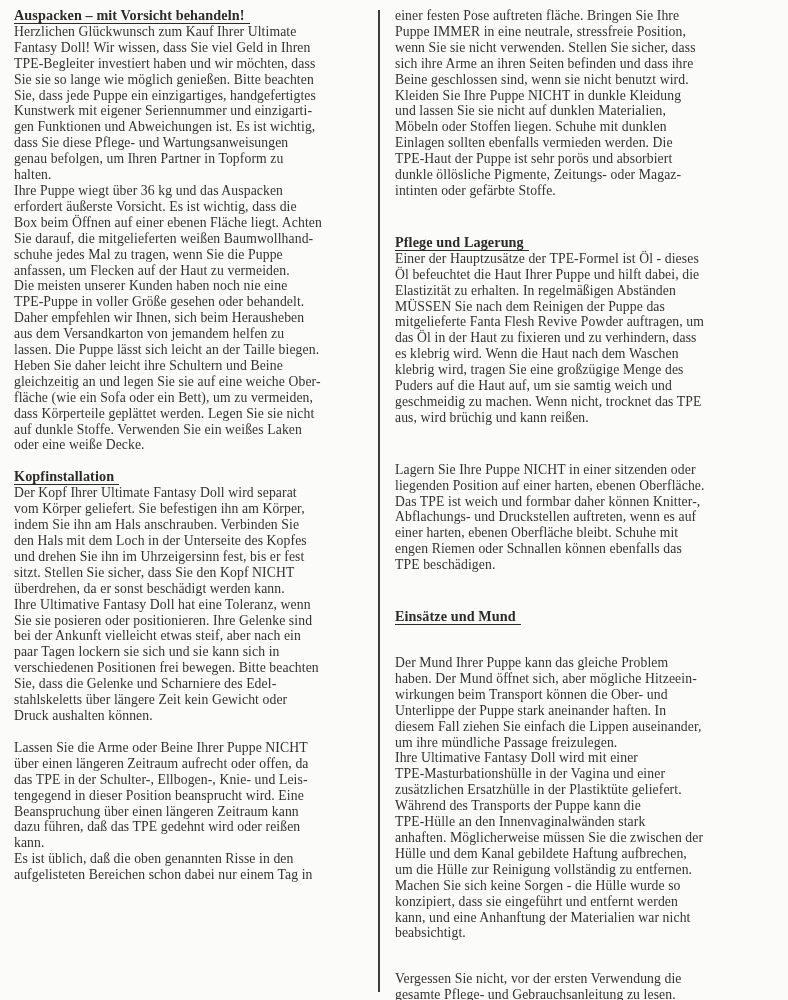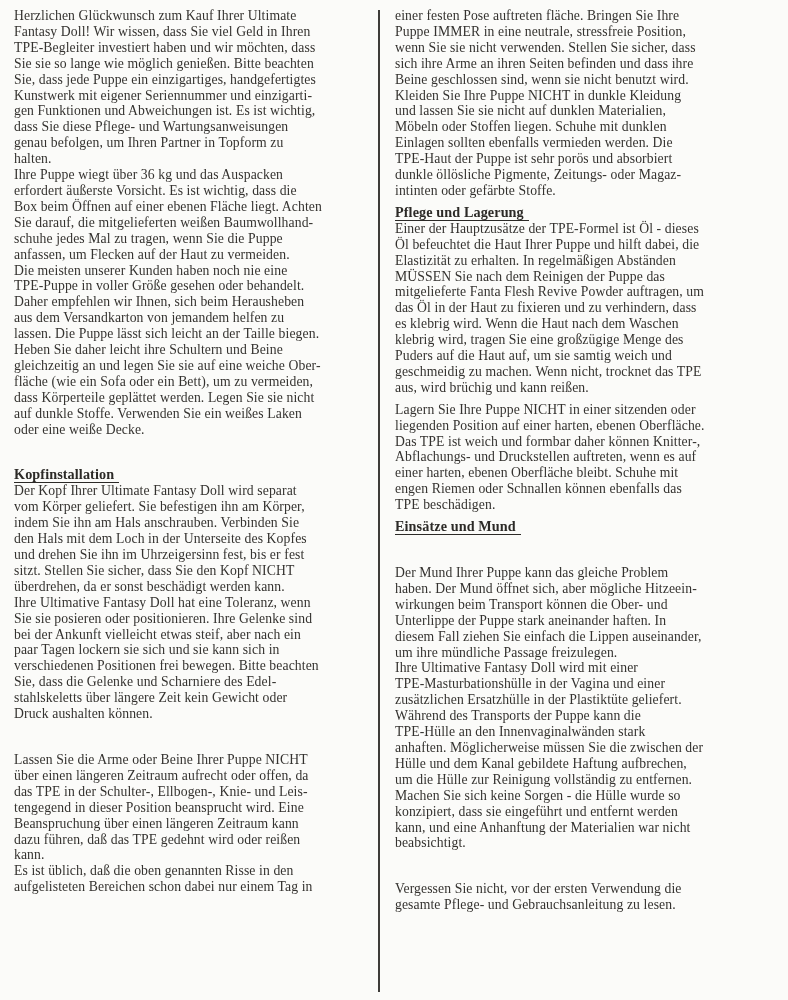--- a/index.html
+++ b/index.html
@@ -42,30 +42,31 @@
   .hd {
     margin: 0;
     font-size: 14.2px;
     font-weight: bold;
     color: #2c2a27;
   }
   .hd .hd-text {
     border-bottom: 1.6px solid #2c2a27;
     padding-right: 5px;
   }
-  .gap-s { margin-top: 30px; }
-  .gap-m { margin-top: 6px; }
+  .gap-s { margin-top: 16px; }
+  .gap-m { margin-top: 36px; }
   .gap-l { margin-top: 30px; }
 </style>
 </head>
 <body>
 
 <div class="page">
 
   <div class="col-left">
+    <h2 class="hd"><span class="hd-text">Auspacken – mit Vorsicht behandeln!</span></h2>
     <p class="para">Herzlichen Glückwunsch zum Kauf Ihrer Ultimate
 Fantasy Doll! Wir wissen, dass Sie viel Geld in Ihren
 TPE-Begleiter investiert haben und wir möchten, dass
 Sie sie so lange wie möglich genießen. Bitte beachten
 Sie, dass jede Puppe ein einzigartiges, handgefertigtes
 Kunstwerk mit eigener Seriennummer und einzigarti-
 gen Funktionen und Abweichungen ist. Es ist wichtig,
 dass Sie diese Pflege- und Wartungsanweisungen
 genau befolgen, um Ihren Partner in Topform zu
 halten.</p>

